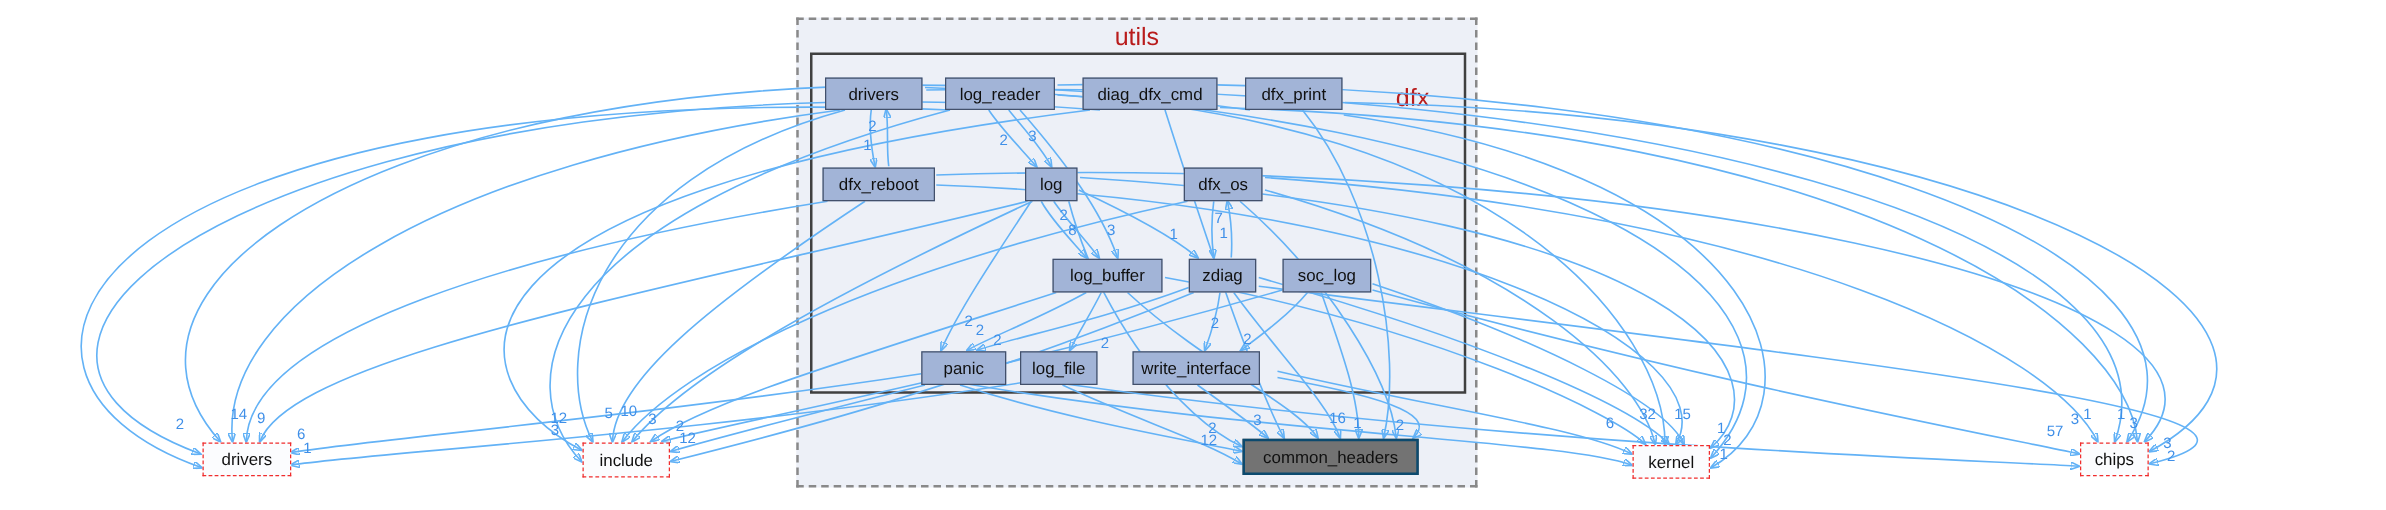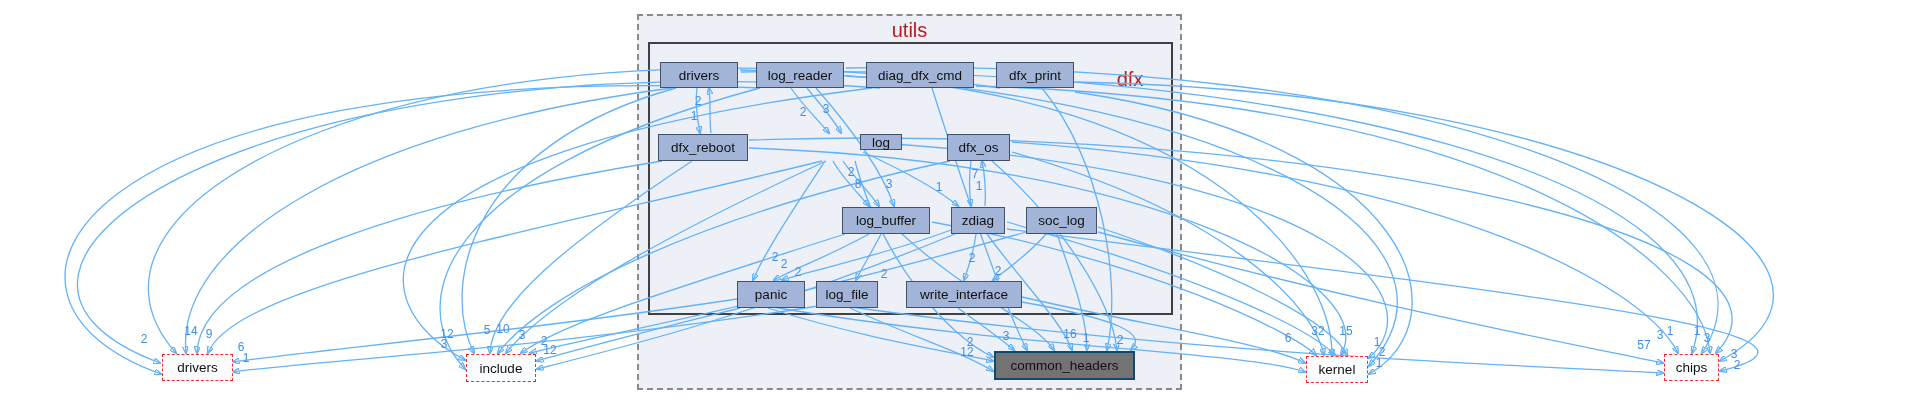--- a/index.html
+++ b/index.html
@@ -103,28 +103,28 @@
         <path d="M 1046 234 C 1031 252, 1009 268, 993 280" marker-end="url(#ah)"></path>
       </g>
   </svg>
 
   <div id="node-layer">
       <div class="node " style="left: 660px; top: 62px; width: 78px; height: 26px;">drivers</div>
       <div class="node " style="left: 756px; top: 62px; width: 88px; height: 26px;">log_reader</div>
       <div class="node " style="left: 866px; top: 62px; width: 108px; height: 26px;">diag_dfx_cmd</div>
       <div class="node " style="left: 996px; top: 62px; width: 78px; height: 26px;">dfx_print</div>
       <div class="node " style="left: 658px; top: 134px; width: 90px; height: 27px;">dfx_reboot</div>
-      <div class="node " style="left: 820px; top: 134px; width: 42px; height: 16px; margin-left: 40px;">log</div>
+      <div class="node " style="left: 820px; top: 134px; width: 42px; height: 27px;">log</div>
       <div class="node " style="left: 947px; top: 134px; width: 63px; height: 27px;">dfx_os</div>
       <div class="node " style="left: 842px; top: 207px; width: 88px; height: 27px;">log_buffer</div>
       <div class="node " style="left: 951px; top: 207px; width: 54px; height: 27px;">zdiag</div>
       <div class="node " style="left: 1026px; top: 207px; width: 71px; height: 27px; text-align: right;">soc_log</div>
       <div class="node " style="left: 737px; top: 281px; width: 68px; height: 27px;">panic</div>
       <div class="node " style="left: 816px; top: 281px; width: 62px; height: 27px;">log_file</div>
-      <div class="node " style="left: 906px; top: 281px; width: 116px; height: 27px;">write_interface</div>
+      <div class="node " style="left: 906px; top: 281px; width: 102px; height: 27px;">write_interface</div>
       <div class="node external" style="left: 162px; top: 354px; width: 71px; height: 27px;">drivers</div>
       <div class="node external" style="left: 466px; top: 354px; width: 70px; height: 28px;">include</div>
       <div class="node highlight" style="left: 994px; top: 351px; width: 141px; height: 29px;">common_headers</div>
       <div class="node external" style="left: 1306px; top: 356px; width: 62px; height: 27px;">kernel</div>
       <div class="node external" style="left: 1664px; top: 354px; width: 55px; height: 27px;">chips</div>
     </div>
   <div id="label-layer">
       <span class="edge-label" style="left: 698px; top: 101px;">2</span>
       <span class="edge-label" style="left: 694px; top: 116px;">1</span>
       <span class="edge-label" style="left: 803px; top: 112px;">2</span>

